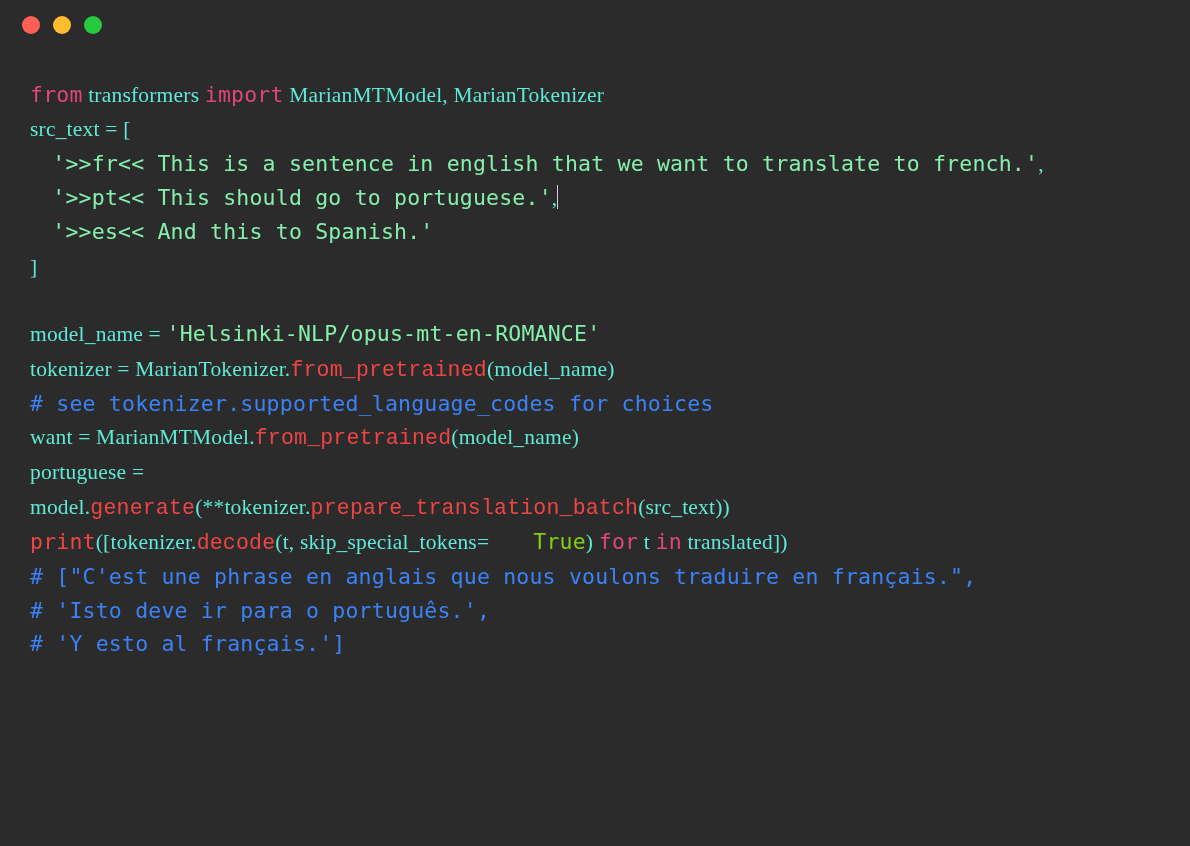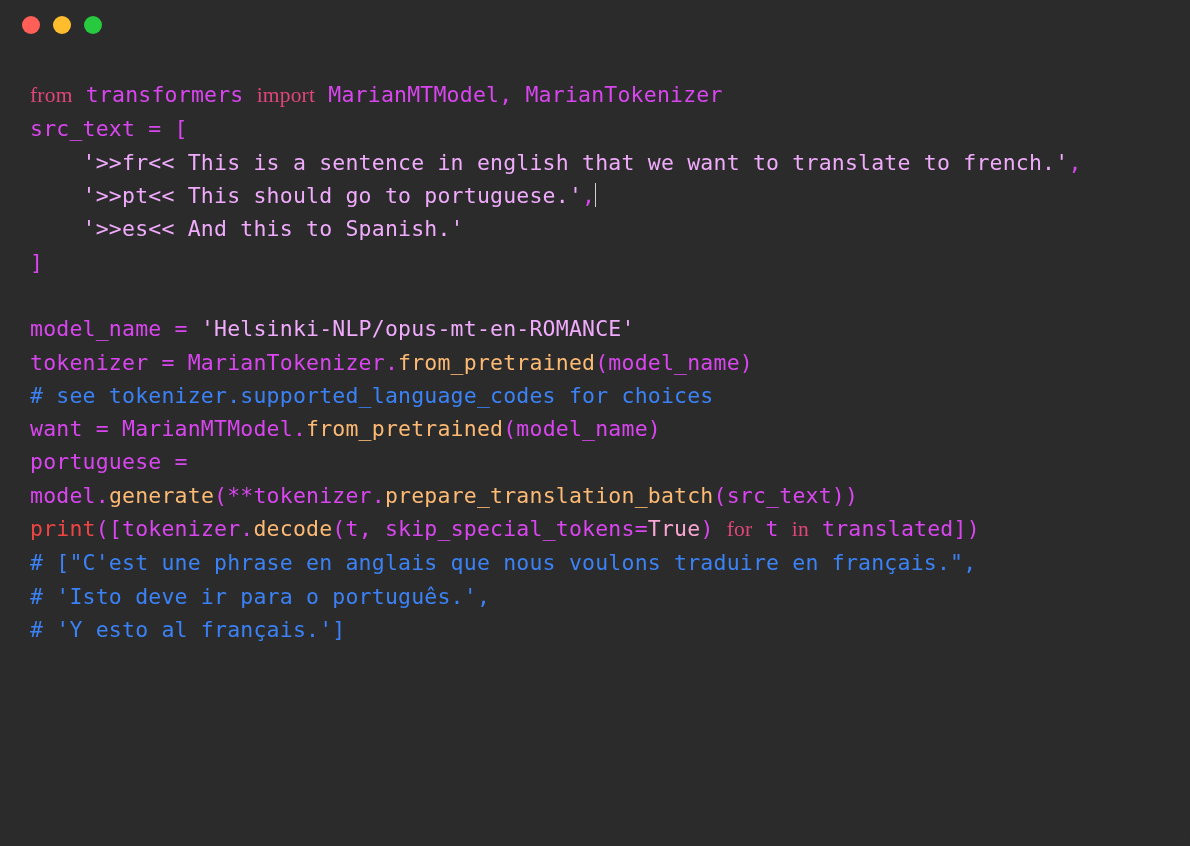--- a/index.html
+++ b/index.html
@@ -34,27 +34,27 @@
   .dot-green { background: #27c93f; }
   .code-area {
     padding: 28px 30px 30px 30px;
     font-size: 21.5px;
     line-height: 1.55;
     white-space: pre-wrap;
     word-break: break-word;
     color: #d0d0d0;
     letter-spacing: 0.2px;
   }
-  .kw { color: #e0457b; font-family: Liberation Serif, serif; }
-  .fn { color: #fdba74; }
-  .str { color: #f0abfc; }
+  .kw { color: #e0457b; }
+  .fn { color: #ef4444; font-family: Liberation Mono, monospace; }
+  .str { color: #86efac; }
   .call { color: #ef4444; }
-  .bool { color: #f9a8d4; }
+  .bool { color: #84cc16; margin-left: 44px; }
   .comment { color: #3b82f6; }
-  .plain { color: #d946ef; }
+  .plain { color: #5eead4; font-family: Liberation Serif, serif; }
   .cursor {
     display: inline-block;
     width: 1px;
     height: 24px;
     background: #d0d0d0;
     vertical-align: middle;
     margin-bottom: 4px;
   }
 </style>
 </head>

